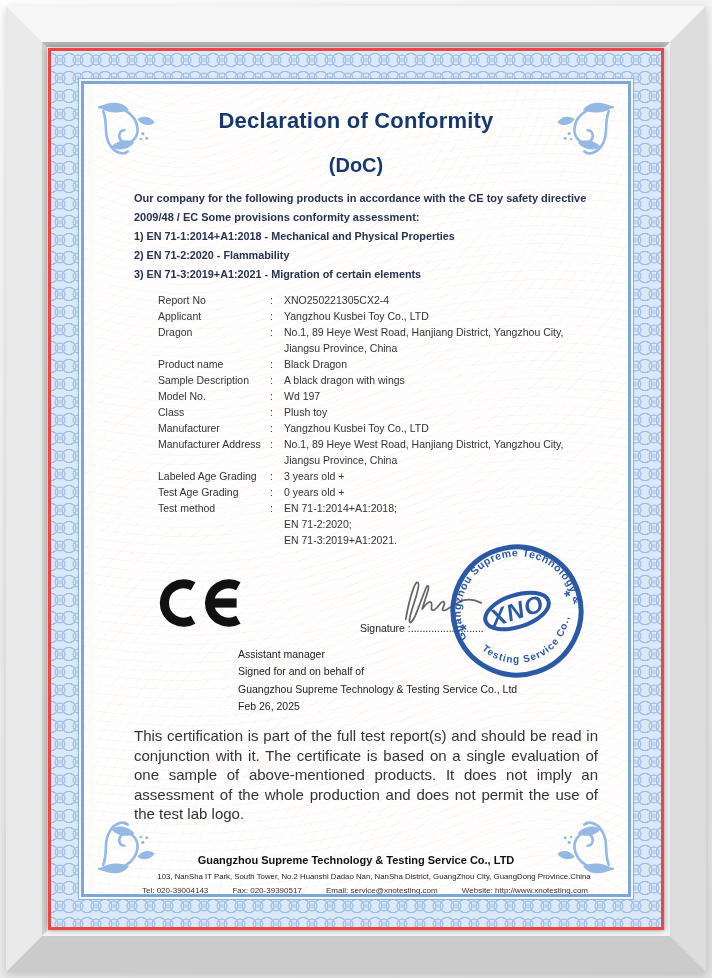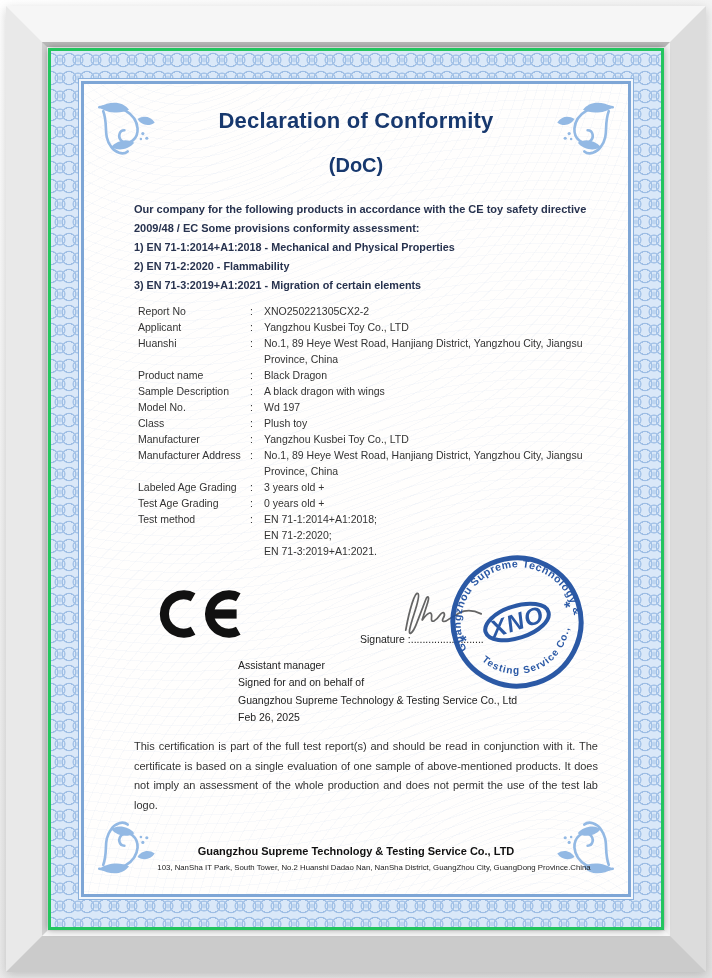--- a/index.html
+++ b/index.html
@@ -5,21 +5,21 @@
   * { margin:0; padding:0; box-sizing:border-box; }
   html,body { width:712px; height:978px; background:#f4f4f4; font-family:"Liberation Sans","DejaVu Sans",sans-serif; }
   .page { position:relative; width:712px; height:978px; overflow:hidden; }
 
   
   .frame-outer { position:absolute; inset:0; background:linear-gradient(145deg,#ffffff 0%,#f1f1f1 40%,#e2e2e2 100%); }
   .frame-bevel { position:absolute; inset:6px; border:36px solid; border-color:#f6f6f6 #dcdcdc #cbcbcb #e9e9e9; box-shadow:0 3px 10px rgba(0,0,0,.18); }
   .frame-lip { position:absolute; inset:42px; border:5px solid; border-color:#b8b8b8 #f2f2f2 #f7f7f7 #d2d2d2; }
 
   
-  .cert { position:absolute; inset:48px; background:#22c55e; box-shadow:0 0 7px rgba(0,0,0,.35); }
+  .cert { position:absolute; inset:48px; background:#ef4444; box-shadow:0 0 7px rgba(0,0,0,.35); }
   .lace-bg { position:absolute; inset:3px;
     background-color:#dae8f8;
     background-image:
       radial-gradient(circle at 9px 9px, #bcd4ef 2px, rgba(0,0,0,0) 2.7px),
       radial-gradient(circle at 9px 9px, rgba(0,0,0,0) 4px, #a6c4e8 4px 5.2px, rgba(0,0,0,0) 5.9px),
       radial-gradient(circle at 0px 9px, rgba(0,0,0,0) 5.8px, #9dbde4 5.8px 6.9px, rgba(0,0,0,0) 7.6px),
       radial-gradient(circle at 18px 9px, rgba(0,0,0,0) 5.8px, #9dbde4 5.8px 6.9px, rgba(0,0,0,0) 7.6px);
     background-size:18px 18px; }
   .paper { position:absolute; inset:30px; border:1px solid #8ab0dc; padding:2px; background:#f3f7fc; }
   .paper-inner { position:relative; width:100%; height:100%; border:3px solid var(--border-c,#7ea6d6); overflow:hidden;
@@ -32,37 +32,37 @@
   .fl { position:absolute; width:66px; height:66px; color:var(--flourish-c,#93b9e4); z-index:0; }
   .fl-tl { left:10px; top:10px; }
   .fl-tr { right:10px; top:10px; transform:scaleX(-1); }
   .fl-bl { left:10px; bottom:12px; transform:scaleY(-1); }
   .fl-br { right:10px; bottom:12px; transform:scale(-1,-1); }
   .defs { position:absolute; width:0; height:0; }
 
   
   .title { margin-top:24px; text-align:center; font-size:22px; font-weight:bold; color:var(--title-c,#17386e); letter-spacing:.2px; position:relative; z-index:1; }
   .subtitle { margin-top:20px; text-align:center; font-size:20px; font-weight:bold; color:var(--title-c,#17386e); }
-  .intro { margin:23px 34px 0 50px; font-size:11px; font-weight:bold; color:var(--intro-c,#27324e); line-height:19px; }
+  .intro { margin:12px 34px 0 50px; font-size:11px; font-weight:bold; color:var(--intro-c,#27324e); line-height:19px; }
   .standards { margin:0 34px 0 50px; font-size:10.8px; font-weight:bold; color:var(--intro-c,#27324e); line-height:19px; }
-  .fields { margin:8px 34px 0 54px; font-size:10.5px; color:var(--text-c,#333); }
+  .fields { margin:8px 34px 0 74px; font-size:10.5px; color:var(--text-c,#333); }
   .frow { display:flex; line-height:16px; }
   .flabel { width:112px; flex:none; }
   .fcolon { width:14px; flex:none; }
   .fvalue { flex:1; white-space:pre-line; }
 
   
   .sig-section { position:relative; margin-top:12px; height:148px; z-index:1; }
   .ce-mark { position:absolute; left:74px; top:12px; width:92px; height:62px; color:var(--ce-c,#111); }
   .scribble { position:absolute; left:316px; top:10px; width:86px; height:60px; color:#4a4a4a; }
   .sig-label { position:absolute; left:276px; top:62px; font-size:10.5px; color:#222; }
   .stamp { position:absolute; left:358px; top:-24px; width:150px; height:150px; color:var(--stamp-c,#1e4fa0); opacity:.94; }
   .sig-block { position:absolute; left:154px; top:86px; width:420px; text-align:left; font-size:10.5px; color:#222; line-height:17.3px; }
 
-  .disclaimer { margin:18px 30px 15px 50px; text-align:justify; font-size:11px; line-height:19.5px; color:var(--text-c,#333); position:relative; z-index:1; }
+  .disclaimer { margin:18px 30px 15px 50px; text-align:justify; font-size:15px; line-height:19.5px; color:var(--text-c,#333); position:relative; z-index:1; }
 
   
   .footer { margin-top:30px; text-align:center; position:relative; z-index:1; }
   .footer-company { font-size:11px; font-weight:bold; color:#111; }
   .footer-address { margin-top:6px; font-size:7.8px; color:#222;padding-left:36px; }
   .contact-row { display:flex; justify-content:space-between; margin:5px 40px 0 58px; font-size:8px; color:#333; }
 </style>
 </head>
 <body>
 
@@ -117,29 +117,29 @@
         <div class="standards">
           <div>1) EN 71-1:2014+A1:2018 - Mechanical and Physical Properties</div>
           <div>2) EN 71-2:2020 - Flammability</div>
           <div>3) EN 71-3:2019+A1:2021 - Migration of certain elements</div>
         </div>
 
         <div class="fields">
           <div class="frow">
               <span class="flabel">Report No</span>
               <span class="fcolon">:</span>
-              <span class="fvalue">XNO250221305CX2-2</span>
+              <span class="fvalue">XNO250221305CX2-4</span>
             </div>
           <div class="frow">
               <span class="flabel">Applicant</span>
               <span class="fcolon">:</span>
               <span class="fvalue">Yangzhou Kusbei Toy Co., LTD</span>
             </div>
           <div class="frow">
-              <span class="flabel">Huanshi</span>
+              <span class="flabel">Dragon</span>
               <span class="fcolon">:</span>
               <span class="fvalue">No.1, 89 Heye West Road, Hanjiang District, Yangzhou City, Jiangsu Province, China</span>
             </div>
           <div class="frow">
               <span class="flabel">Product name</span>
               <span class="fcolon">:</span>
               <span class="fvalue">Black Dragon</span>
             </div>
           <div class="frow">
               <span class="flabel">Sample Description</span>
@@ -224,18 +224,24 @@
             <div>Guangzhou Supreme Technology &amp; Testing Service Co., Ltd</div>
             <div>Feb 26, 2025</div>
           </div>
         </div>
 
         <p class="disclaimer">This certification is part of the full test report(s) and should be read in conjunction with it. The certificate is based on a single evaluation of one sample of above-mentioned products. It does not imply an assessment of the whole production and does not permit the use of the test lab logo.</p>
 
         <div class="footer">
           <div class="footer-company">Guangzhou Supreme Technology &amp; Testing Service Co., LTD</div>
           <div class="footer-address">103, NanSha IT Park, South Tower, No.2 Huanshi Dadao Nan, NanSha District, GuangZhou City, GuangDong Province.China</div>
+          <div class="contact-row">
+            <span>Tel: 020-39004143</span>
+            <span>Fax: 020-39390517</span>
+            <span>Email: service@xnotesting.com</span>
+            <span>Website: http://www.xnotesting.com</span>
+          </div>
         </div>
 
       </div>
     </div>
   </div>
 </div>
 
 </body></html>

